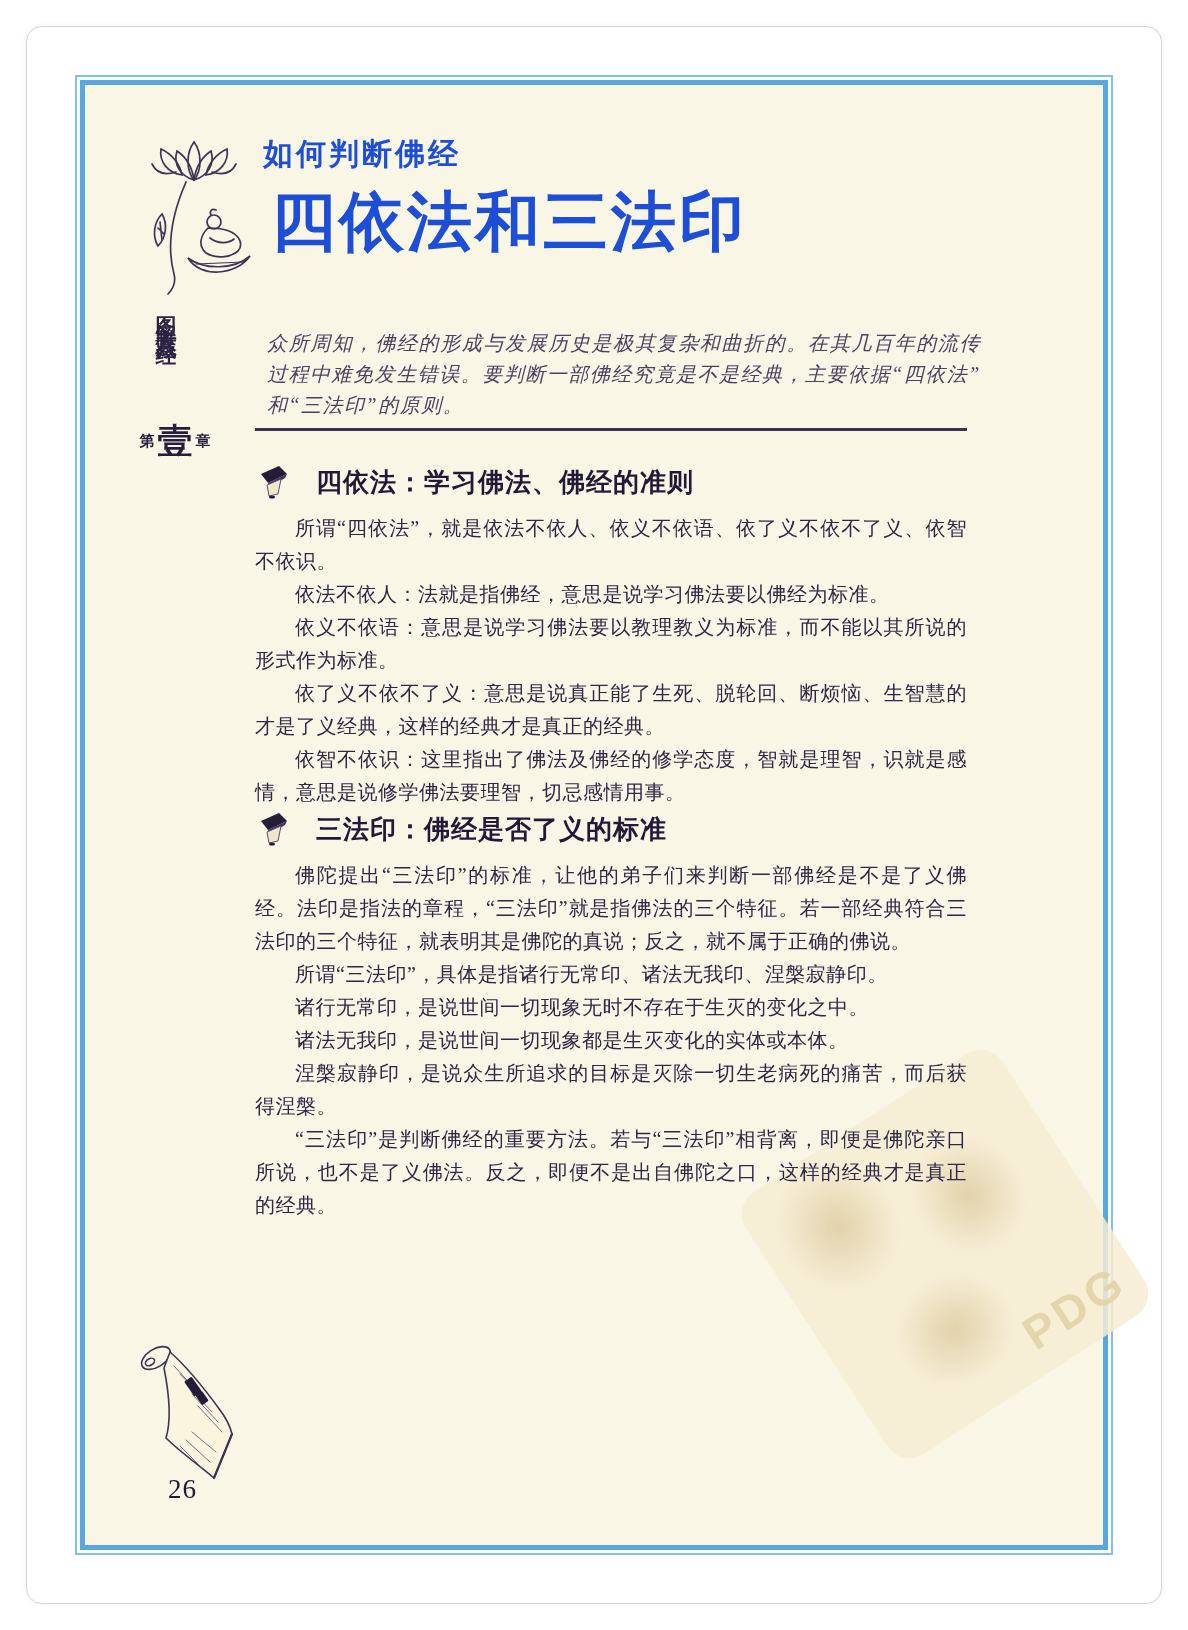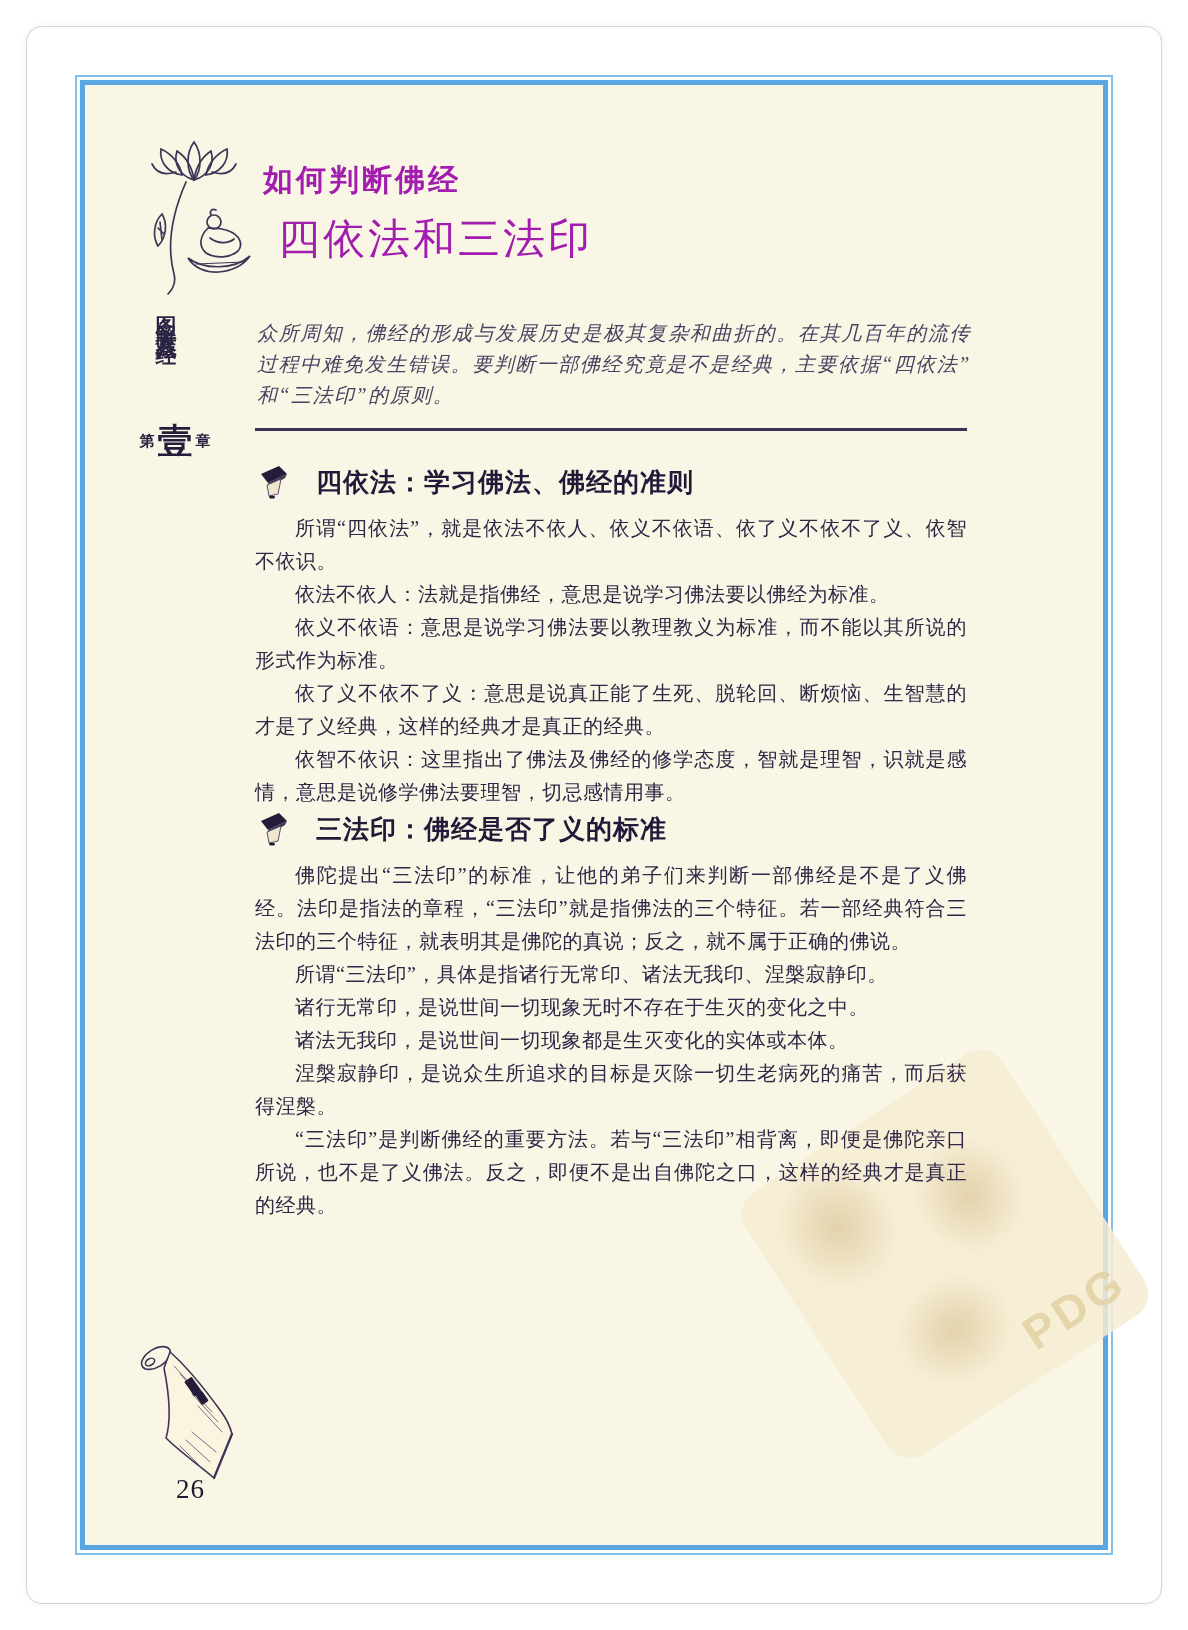--- a/index.html
+++ b/index.html
@@ -44,33 +44,33 @@
     writing-mode:vertical-rl;text-orientation:upright;
     font-size:21px;letter-spacing:7px;color:#2a2344;font-weight:bold;
   }
   .chapter{
     position:absolute;left:132px;top:424px;width:86px;z-index:2;
     display:flex;align-items:center;justify-content:center;gap:3px;color:#241d3c;
   }
   .chapter .small{font-size:15px;font-weight:bold;}
   .chapter .big{font-size:35px;font-weight:900;line-height:1;}
   
-  .headline{position:absolute;left:263px;top:160px;z-index:2;color:#a21caf;}
+  .headline{position:absolute;left:263px;top:134px;z-index:2;color:#1d4ed8;}
   .kicker{
     font-family:"Liberation Sans","DejaVu Sans",sans-serif;
     font-size:30px;font-weight:bold;letter-spacing:3px;margin:0 0 12px 0;
   }
   .main-title{
-    font-size:42px;font-weight:400;letter-spacing:3px;margin:15px;line-height:1.1;
+    font-size:65px;font-weight:700;letter-spacing:3px;margin:8px;line-height:1.1;
   }
   
   .intro{
     position:absolute;left:255px;top:316px;width:714px;z-index:2;
     font-style:italic;font-size:20px;line-height:31px;letter-spacing:1.5px;
-    color:#4d4162;text-align:justify;margin:2px;
+    color:#4d4162;text-align:justify;margin:12px;
   }
   .divider{
     position:absolute;left:255px;top:428px;width:712px;height:3px;
     background:#3a3153;z-index:2;
   }
   
   .body-col{position:absolute;left:255px;top:462px;width:712px;z-index:2;}
   .sec-head{
     display:flex;align-items:center;gap:27px;height:40px;margin:0 0 10px 0;
   }
@@ -80,21 +80,21 @@
     font-family:"Liberation Sans","DejaVu Sans",sans-serif;
     font-size:26px;font-weight:bold;letter-spacing:1px;color:#201a38;
   }
   .body-col p{
     margin:0;font-size:20px;line-height:33px;color:#2e2746;
     text-align:justify;text-indent:2em;letter-spacing:0.5px;
   }
   
   .scroll-art{position:absolute;left:126px;top:1322px;width:150px;height:168px;z-index:2;}
   .page-num{
-    position:absolute;left:176px;top:1474px;z-index:2;
+    position:absolute;left:168px;top:1474px;z-index:2;
     font-size:27px;color:#1d1c30;letter-spacing:1px;
   }
 </style>
 </head>
 <body>
 
 <div class="card">
   <div class="frame-outer">
     <div class="frame-inner"></div>
   </div>

